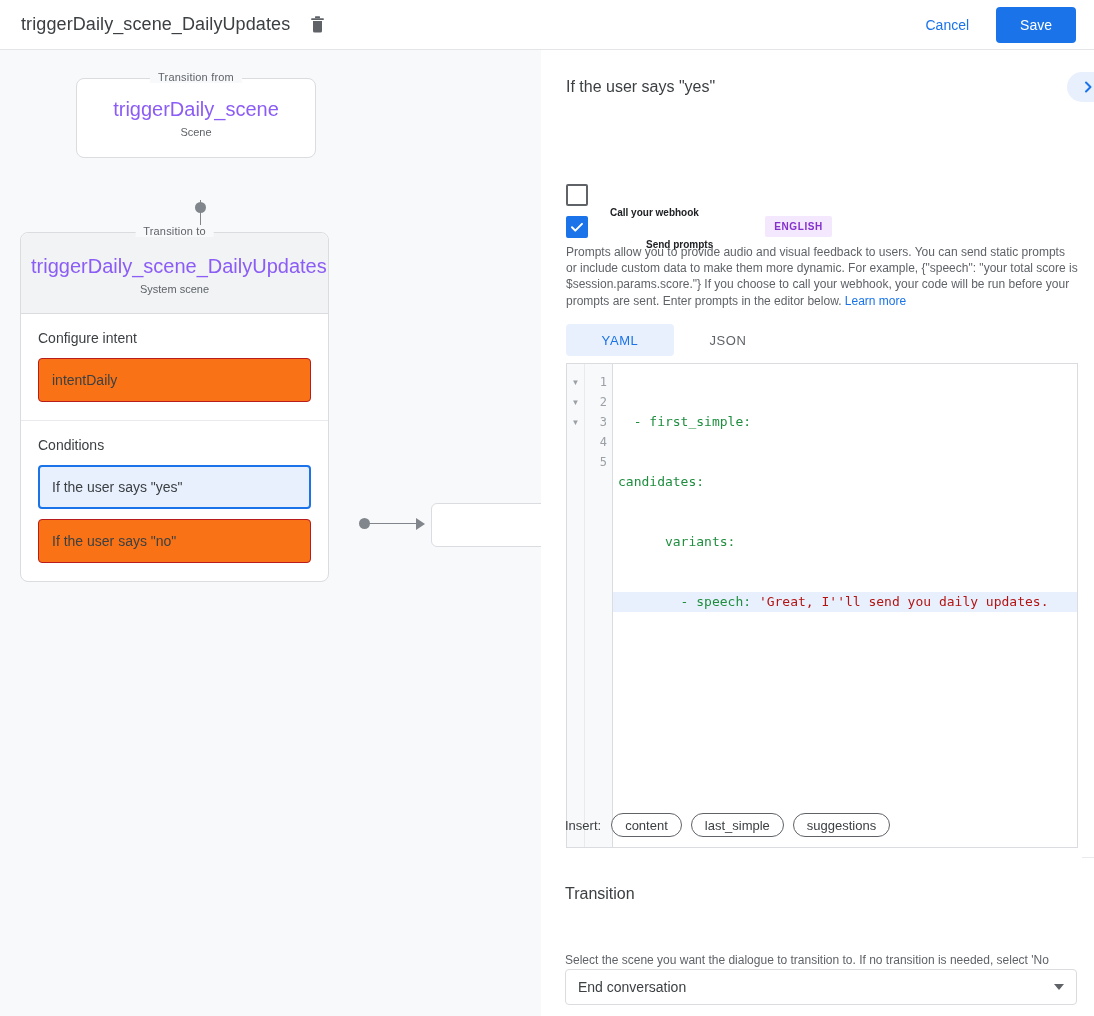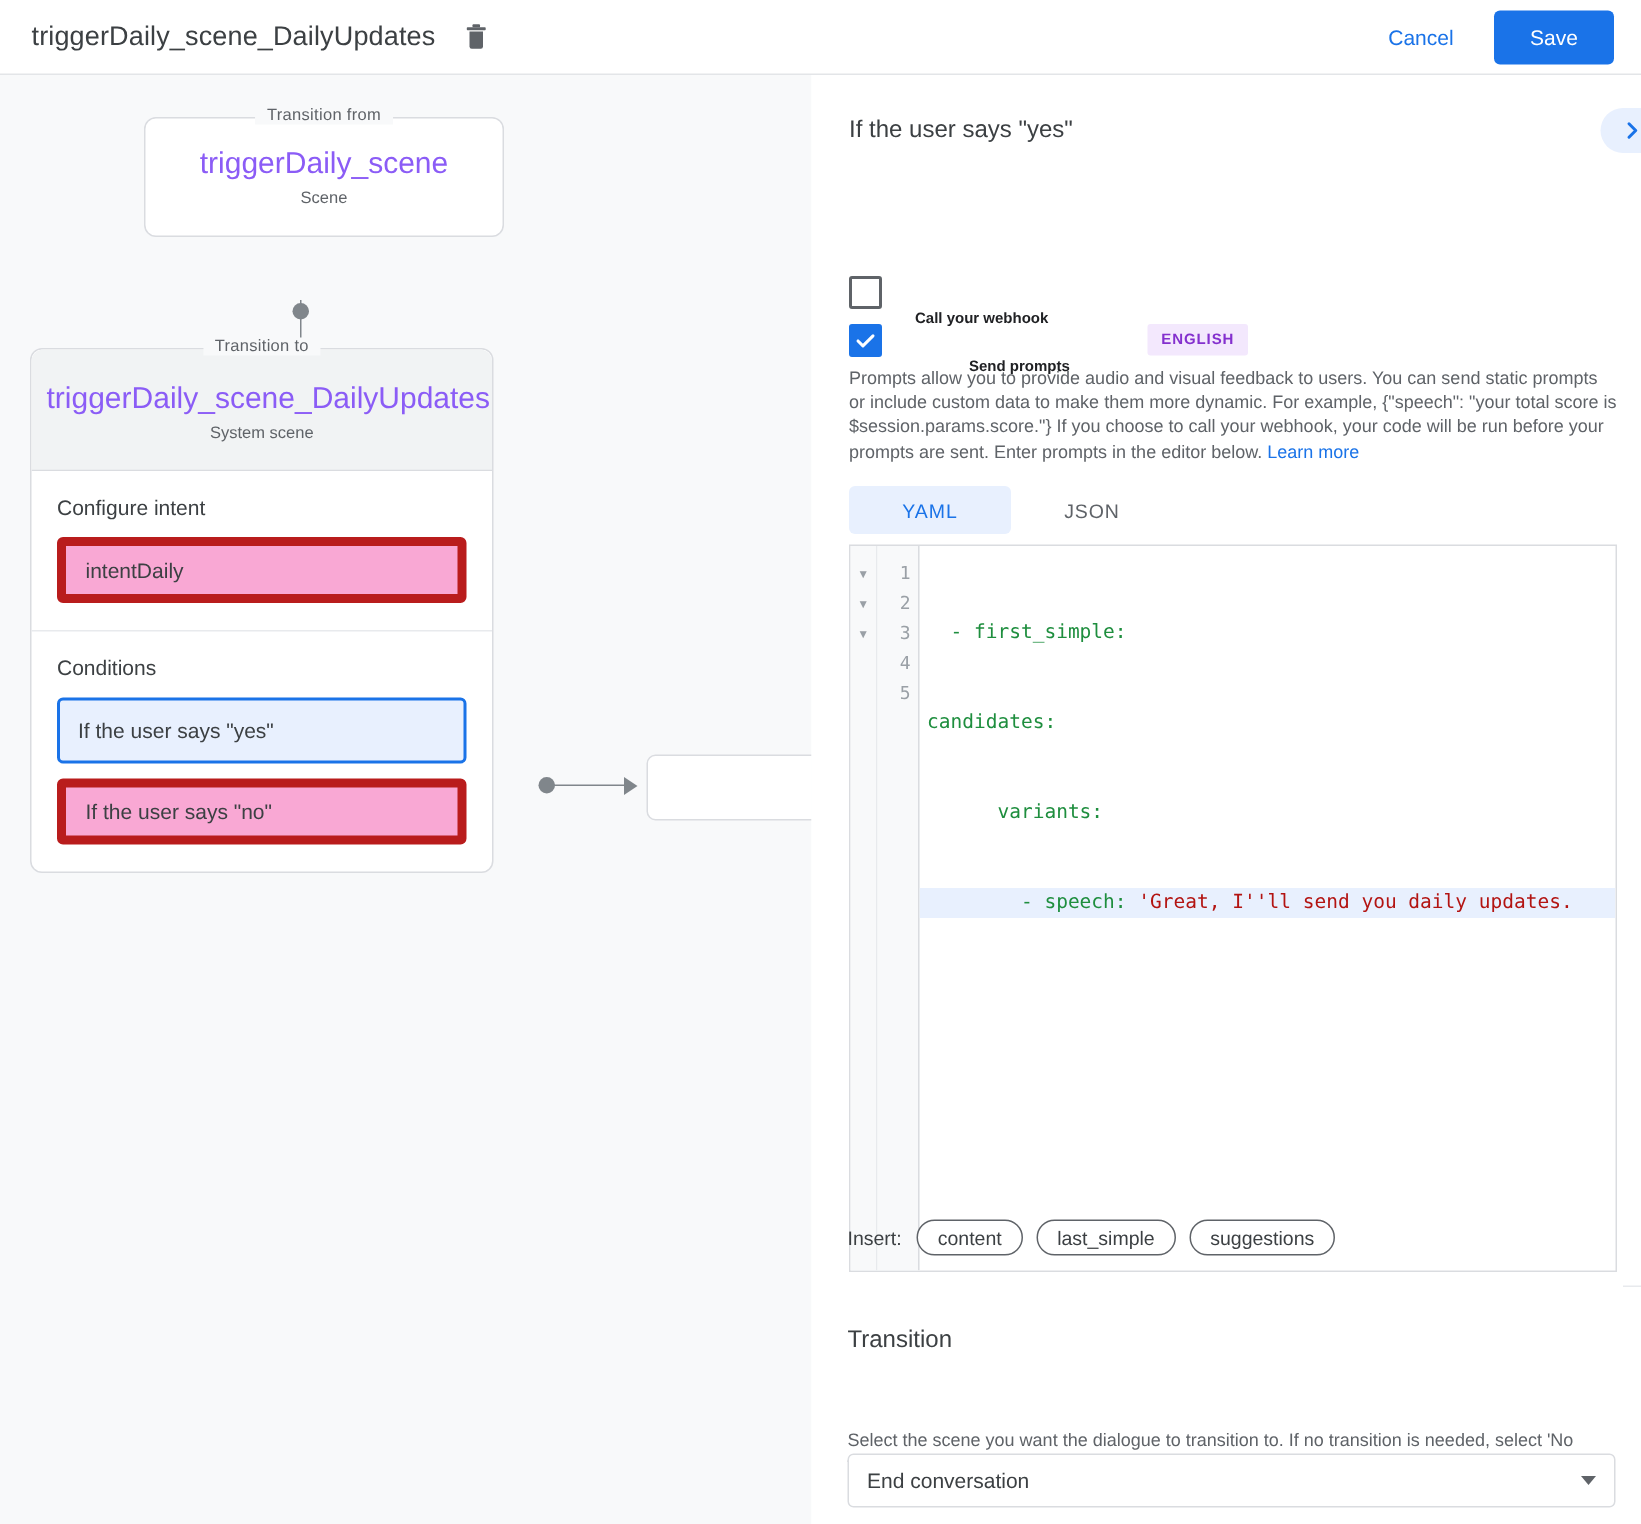--- a/index.html
+++ b/index.html
@@ -80,21 +80,21 @@
     background: #f8f9fa;
     padding: 0 8px;
     font-size: 11px;
     color: #5f6368;
     letter-spacing: 0.2px;
     white-space: nowrap;
   }
 
   
   #node-from {
-    left: 96px; top: 28px;
+    left: 76px; top: 28px;
     width: 240px; height: 80px;
     display: flex; flex-direction: column;
     align-items: center; justify-content: center;
   }
   #node-from .legend-wrap { left: 50%; transform: translateX(-50%); }
   .node-title { font-size: 20px; color: #8b5cf6; }
   .node-sub { font-size: 11px; color: #5f6368; margin-top: 5px; }
 
   
   #conn-v {
@@ -138,23 +138,23 @@
   }
   .section-block + .section-block {
     border-top: 1px solid #e8eaed;
   }
   .section-label {
     font-size: 14px;
     color: #3c4043;
     margin-bottom: 12px;
   }
   .pill-box {
-    border: 6px solid #b91c1c;
+    border: 1px solid #b91c1c;
     border-radius: 4px;
-    background: #f9a8d4;
+    background: #f97316;
     height: 44px;
     display: flex; align-items: center;
     padding: 0 13px;
     font-size: 14px;
     color: #3c4043;
     cursor: pointer;
   }
   .pill-box + .pill-box { margin-top: 10px; }
   .pill-box.selected {
     background: #e8f0fe;

